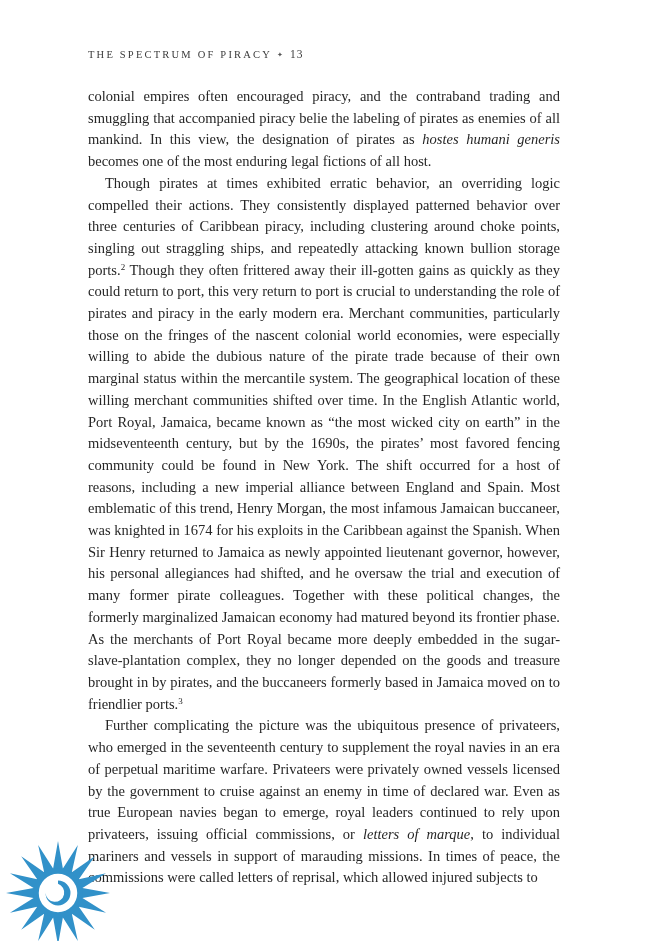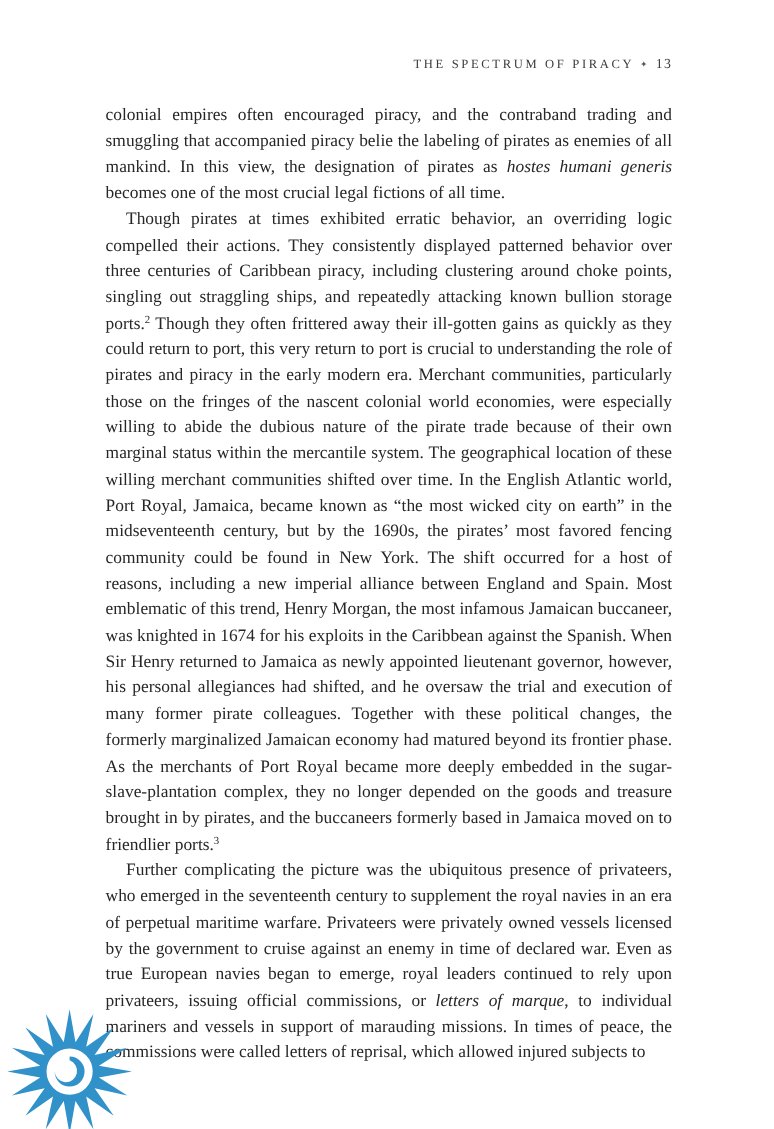--- a/index.html
+++ b/index.html
@@ -14,21 +14,20 @@
     background: #ffffff;
     font-family: "Liberation Serif", serif;
     color: #262626;
     overflow: hidden;
   }
   .running-header {
     position: absolute;
     top: 48px;
     left: 88px;
     width: 472px;
-    text-align: right;
     font-size: 10.5px;
     letter-spacing: 2.2px;
     color: #3a3a3a;
     white-space: nowrap;
   }
   .running-header .sep {
     font-size: 7px;
     letter-spacing: 0;
     margin: 0 7px 0 5px;
     vertical-align: 1px;
@@ -102,21 +101,21 @@
 </head>
 <body>
 
 <div class="page">
 
   <div class="running-header">
     <span>THE SPECTRUM OF PIRACY</span><span class="sep">✦</span><span class="pagenum">13</span>
   </div>
 
   <div class="body-text">
-      <p class="para"><span>colonial empires often encouraged piracy, and the contraband trading and smuggling that accompanied piracy belie the labeling of pirates as enemies of all mankind. In this view, the designation of pirates as </span><em>hostes humani generis</em><span> becomes one of the most crucial legal fictions of all time.</span></p>
+      <p class="para"><span>colonial empires often encouraged piracy, and the contraband trading and smuggling that accompanied piracy belie the labeling of pirates as enemies of all mankind. In this view, the designation of pirates as </span><em>hostes humani generis</em><span> becomes one of the most enduring legal fictions of all host.</span></p>
       <p class="para indent"><span>Though pirates at times exhibited erratic behavior, an overriding logic compelled their actions. They consistently displayed patterned behavior over three centuries of Caribbean piracy, including clustering around choke points, singling out straggling ships, and repeatedly attacking known bullion storage ports.</span><sup>2</sup><span> Though they often frittered away their ill-gotten gains as quickly as they could return to port, this very return to port is crucial to understanding the role of pirates and piracy in the early modern era. Merchant communities, particularly those on the fringes of the nascent colonial world economies, were especially willing to abide the dubious nature of the pirate trade because of their own marginal status within the mercantile system. The geographical location of these willing merchant communities shifted over time. In the English Atlantic world, Port Royal, Jamaica, became known as “the most wicked city on earth” in the midseventeenth century, but by the 1690s, the pirates’ most favored fencing community could be found in New York. The shift occurred for a host of reasons, including a new imperial alliance between England and Spain. Most emblematic of this trend, Henry Morgan, the most infamous Jamaican buccaneer, was knighted in 1674 for his exploits in the Caribbean against the Spanish. When Sir Henry returned to Jamaica as newly appointed lieutenant governor, however, his personal allegiances had shifted, and he oversaw the trial and execution of many former pirate colleagues. Together with these political changes, the formerly marginalized Jamaican economy had matured beyond its frontier phase. As the merchants of Port Royal became more deeply embedded in the sugar-slave-plantation complex, they no longer depended on the goods and treasure brought in by pirates, and the buccaneers formerly based in Jamaica moved on to friendlier ports.</span><sup>3</sup></p>
       <p class="para indent"><span>Further complicating the picture was the ubiquitous presence of privateers, who emerged in the seventeenth century to supplement the royal navies in an era of perpetual maritime warfare. Privateers were privately owned vessels licensed by the government to cruise against an enemy in time of declared war. Even as true European navies began to emerge, royal leaders continued to rely upon privateers, issuing official commissions, or </span><em>letters of marque</em><span>, to individual mariners and vessels in support of marauding missions. In times of peace, the commissions were called letters of reprisal, which allowed injured subjects to</span></p>
     </div>
 
   <div class="watermark">
     <div class="sun">
       <svg width="104" height="104" viewBox="0 0 100 100">
         <polygon points="50.0,0.0 54.7,26.5 69.1,3.8 63.3,30.0 85.4,14.6 70.0,36.7 96.2,30.9 73.5,45.3 100.0,50.0 73.5,54.7 96.2,69.1 70.0,63.3 85.4,85.4 63.3,70.0 69.1,96.2 54.7,73.5 50.0,100.0 45.3,73.5 30.9,96.2 36.7,70.0 14.6,85.4 30.0,63.3 3.8,69.1 26.5,54.7 0.0,50.0 26.5,45.3 3.8,30.9 30.0,36.7 14.6,14.6 36.7,30.0 30.9,3.8 45.3,26.5" fill="var(--wm-color, #3191c9)"></polygon>
         <circle cx="50" cy="50" r="21" fill="#ffffff" stroke="var(--wm-color, #3191c9)" stroke-width="5"></circle>
         <path d="M 50 38 A 12 12 0 1 1 38 50 A 9 9 0 1 0 50 41 Z" fill="var(--wm-color, #3191c9)"></path>

